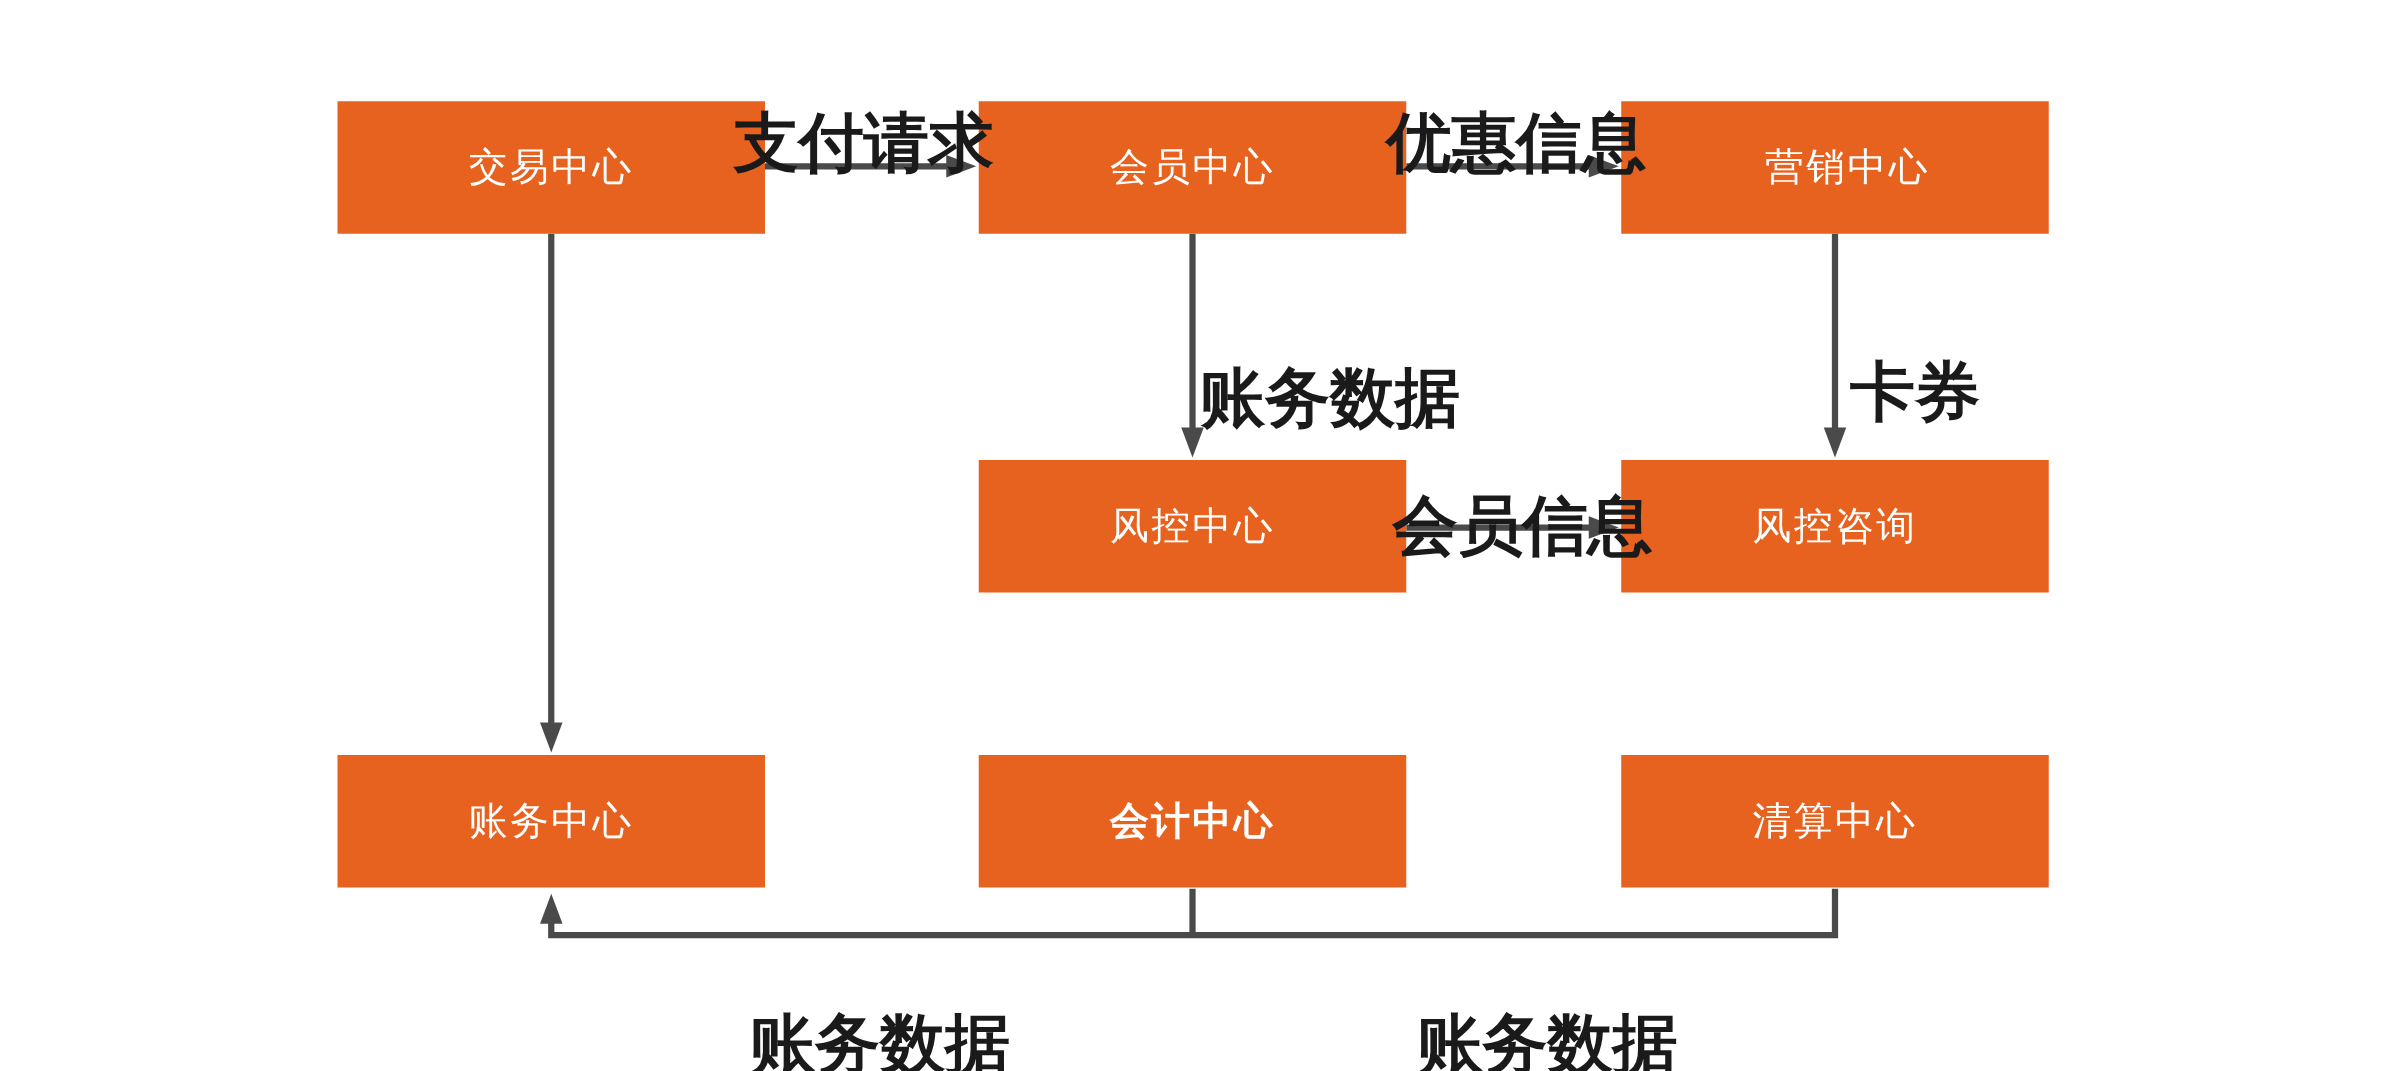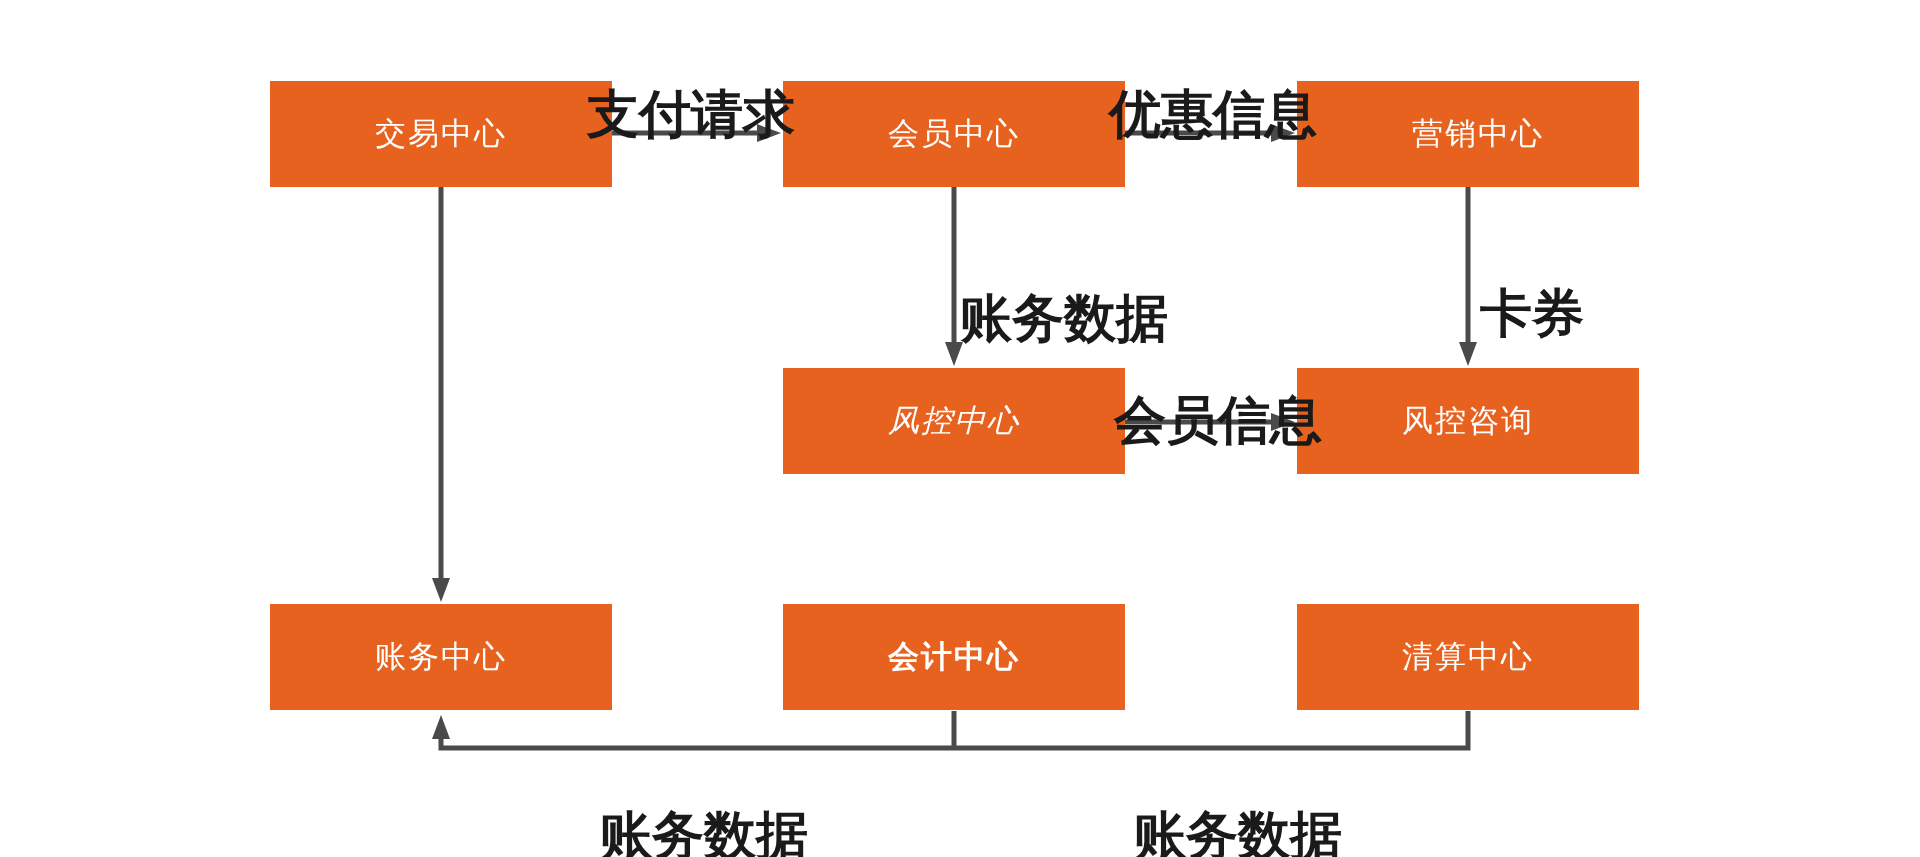--- a/index.html
+++ b/index.html
@@ -46,21 +46,21 @@
     align-items: center;
     justify-content: center;
     font-size: 31px;
     font-weight: 500;
     letter-spacing: 2px;
     white-space: nowrap;
   }
   .n-trade      { left: 270px;  top: 81px; }
   .n-payment    { left: 783px;  top: 81px; }
   .n-marketing  { left: 1297px; top: 81px; padding-left: 20px; }
-  .n-risk       { left: 783px;  top: 368px; font-style: italic; }
+  .n-risk       { left: 783px;  top: 368px; }
   .n-member     { left: 1297px; top: 368px; }
   .n-account    { left: 270px;  top: 604px; }
   .n-accounting { left: 783px;  top: 604px; font-weight: bold; }
   .n-clearing   { left: 1297px; top: 604px; }
 
   .elabel {
     position: absolute;
     color: var(--label);
     font-size: 52px;
     font-weight: 700;

